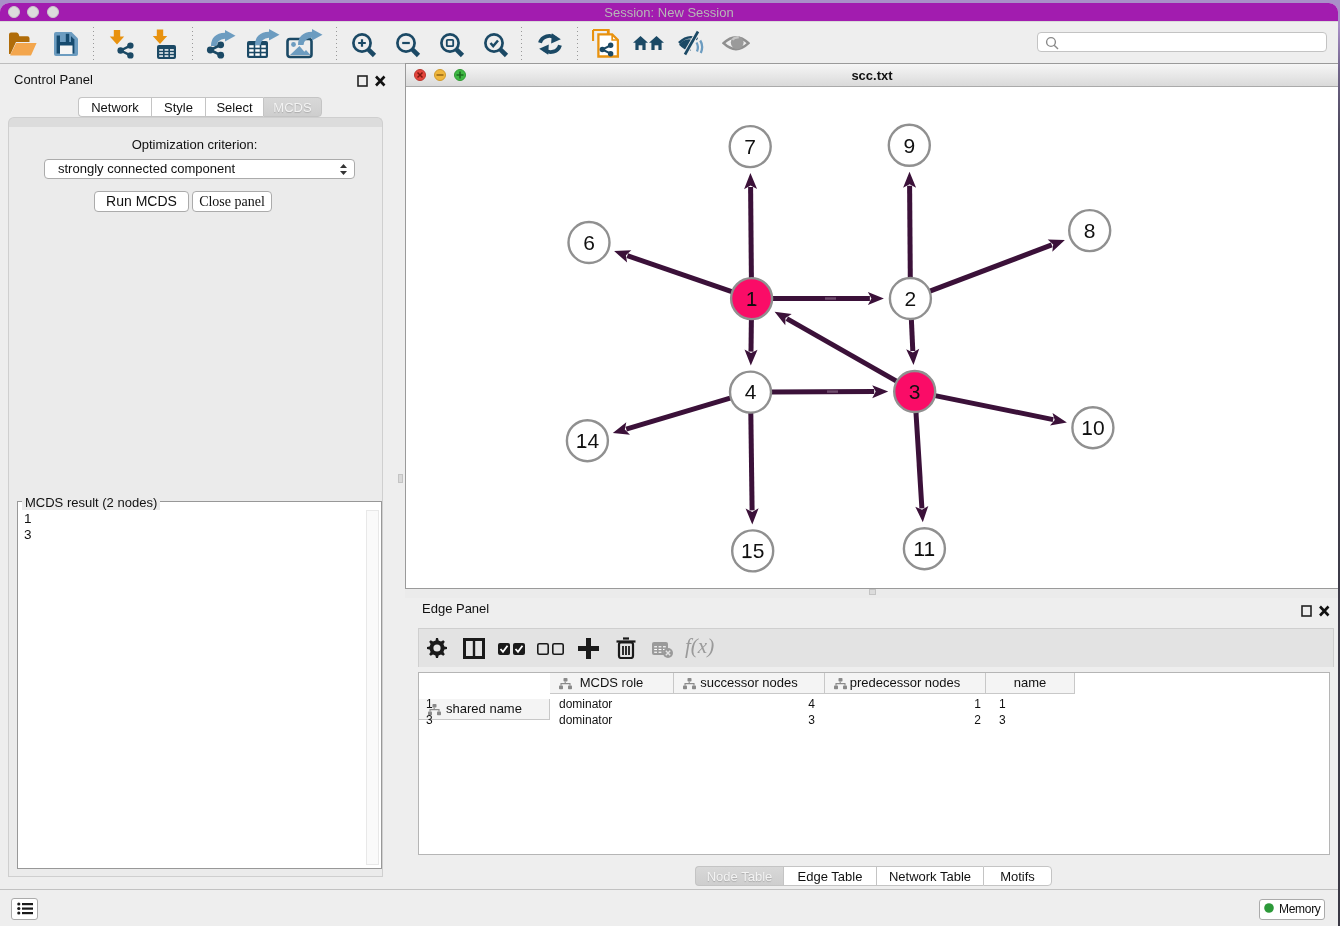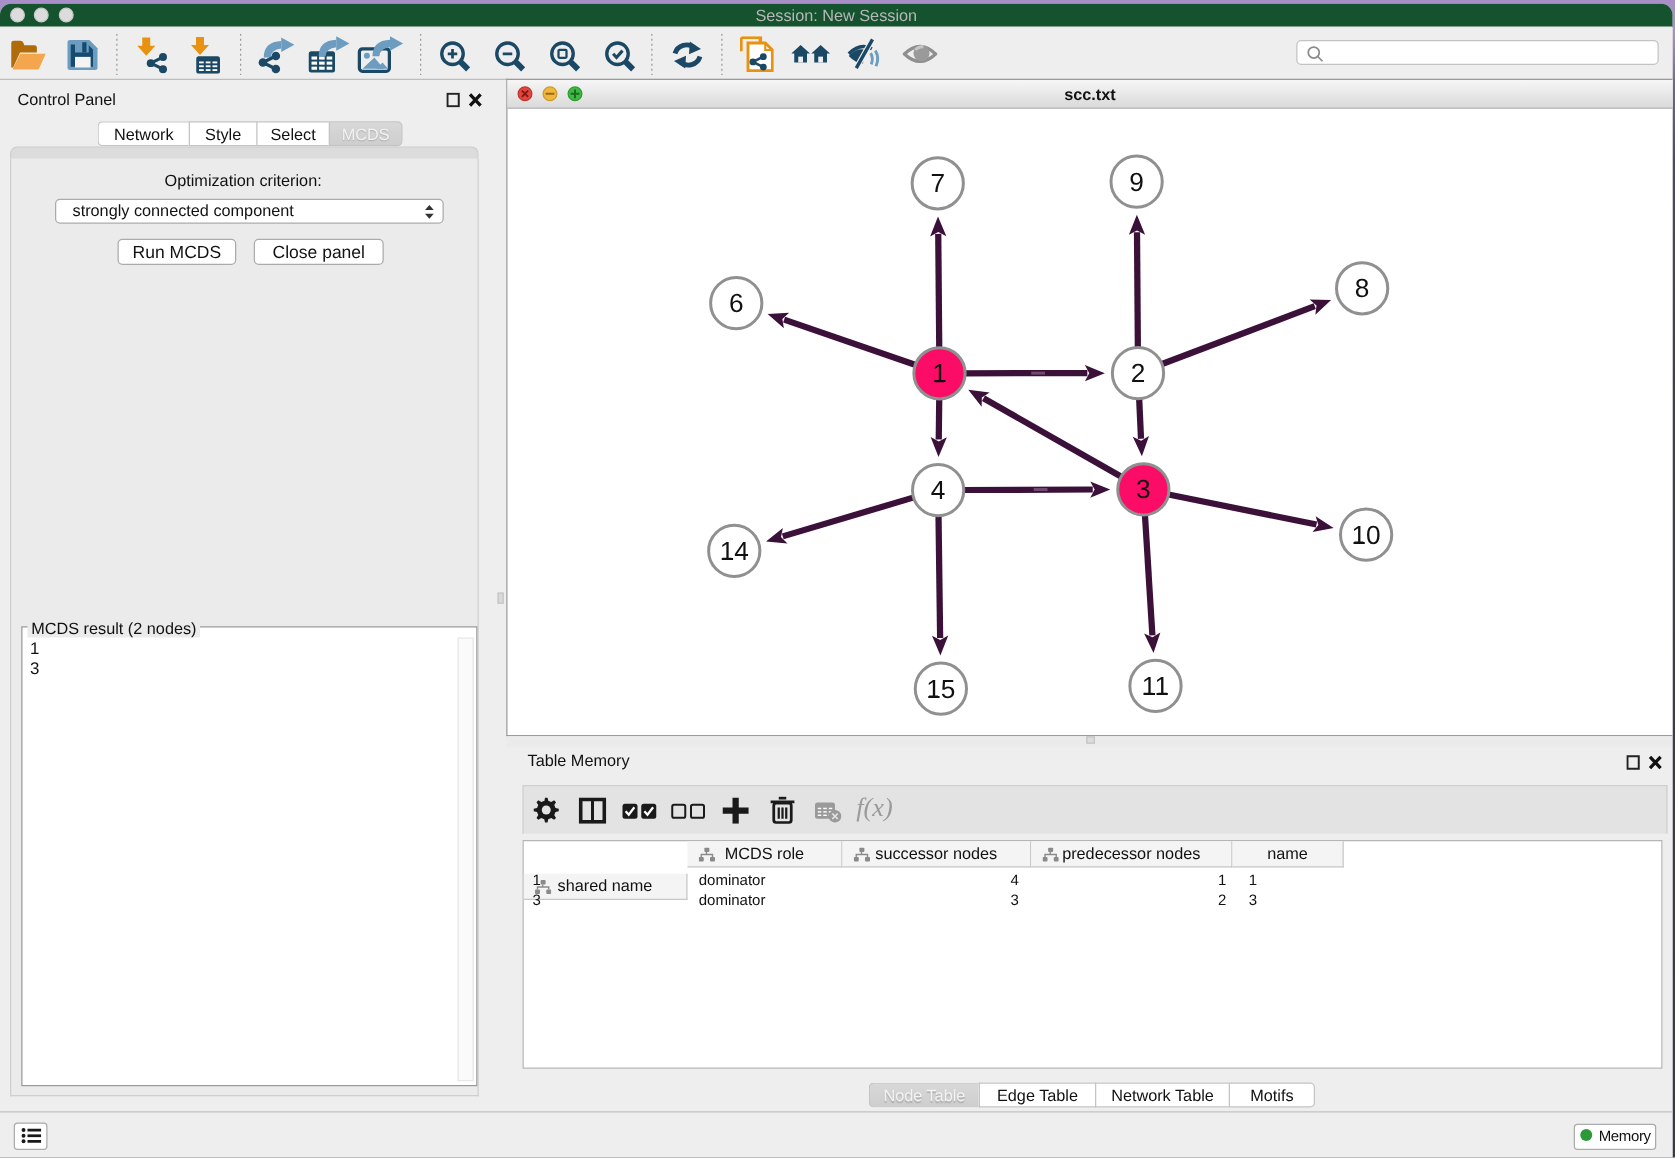--- a/index.html
+++ b/index.html
@@ -1,19 +1,19 @@
 <!DOCTYPE html>
 <html><head><meta charset="utf-8"><style>
 * { margin:0; padding:0; box-sizing:border-box; }
 html,body { width:1340px; height:926px; overflow:hidden; }
 body { background:linear-gradient(180deg,#a98fc8 0px,#a98fc8 26px,#70648a 70px,#4e4a5e 130px,#413e4d 300px,#3a3844 100%); font-family:"Liberation Sans",sans-serif; position:relative; }
 .abs { position:absolute; }
 #win { position:absolute; left:0px; top:3px; width:1338px; height:923px;
   background:#eeeeee; border-radius:9px 9px 0 0; overflow:hidden; }
-#titlebar { position:absolute; left:0px; top:3px; width:1338px; height:19px; background:#14532d;
+#titlebar { position:absolute; left:0px; top:3px; width:1338px; height:19px; background:#a21caf;
   border-bottom:1px solid #d9d9d9; border-radius:9px 9px 0 0; }
 .tl { position:absolute; top:3px; width:12px; height:12px; border-radius:50%;
   background:#dcdcdc; border:1px solid #c9c9c9; }
 #titlebar .t { position:absolute; top:2px; width:100%; text-align:center; color:#b7b7b7; font-size:13px; }
 #toolbar { position:absolute; left:0px; top:22px; width:1338px; height:42px; background:#eeeeee;
   border-bottom:1px solid #bdbdbd; }
 .tsep { position:absolute; top:5px; height:33px; width:1px;
   background-image:linear-gradient(#999 1.5px, transparent 1.5px); background-size:1px 4px; }
 #searchbox { position:absolute; left:1037px; top:32px; width:290px; height:20px; background:#fff;
   border:1px solid #c3c3c3; border-radius:4px; }
@@ -224,21 +224,21 @@
     <div class="tab" style="width:58px;">Select</div>
       <div class="tab sel" style="width:59px;">MCDS</div>
   </div>
   <div id="cp-strip"></div>
     <div id="cp-body"></div>
   <div id="dropdown">strongly connected component<svg class="abs" style="right:6px; top:3px;" width="9" height="13" viewBox="0 0 9 13">
         <path d="M1 5 L4.5 1 L8 5 Z M1 8 L4.5 12 L8 8 Z" fill="#333"></path>
       </svg></div>
   <div id="optlabel">Optimization criterion:</div>
   <div class="btn" style="left:94px; top:127px; width:95px;">Run MCDS</div>
-  <div class="btn" style="left:203px; top:127px; width:104px;">Close panel</div>
+  <div class="btn" style="left:192px; top:127px; width:80px;font-family:Liberation Serif, serif;">Close panel</div>
   <div id="mcdsbox">
     <div style="position:absolute; left:6px; top:9px; font-size:13.5px; line-height:16px; color:#111;">1<br>3</div>
     <div id="mcds-sb"></div>
   </div>
   <div id="mcdslabel">MCDS result (2 nodes)</div>
 </div>
 <div id="netwin">
   <div id="nettitle">
     <div class="mac" style="left:8px; background:#e5443c; border:1px solid #b93830;">
         <svg width="12" height="12" viewBox="0 0 12 12" style="position:absolute;left:-1px;top:-1px;">
@@ -318,21 +318,21 @@
 <text x="346.7" y="470.1" font-size="21" fill="#111" text-anchor="middle">15</text>
 <rect x="337.2" y="468.4" width="7.2" height="1.7" fill="#111"></rect>
 </svg>
   </div>
 </div>
 <div class="abs" style="left:398px; top:474px; width:5px; height:9px; background:#d9d9d9; border:1px solid #c4c4c4;"></div>
 <div id="hsplit">
     <div style="position:absolute;left:464px;top:0px;width:7px;height:6px;background:#dcdcdc;border:1px solid #c4c4c4;"></div>
   </div>
 <div id="tpanel">
-  <div class="hd">Table Memory</div>
+  <div class="hd">Edge Panel</div>
   <div class="abs" style="left:896px; top:5px;"><svg width="30" height="12" viewBox="0 0 30 12">
         <rect x="1" y="1" width="9" height="10" fill="none" stroke="#222" stroke-width="1.6"></rect>
         <path d="M19 1.5 L27.5 10.5 M27.5 1.5 L19 10.5" stroke="#111" stroke-width="2.6"></path>
       </svg></div>
   <div id="ttool">
       <svg class="abs" style="left:7px; top:9px;" width="22" height="21" viewBox="0 0 22 21">
         <path d="M10 0 L12 0 L12.6 2.6 L15 3.6 L17.3 2.2 L18.8 3.7 L17.4 6 L18.4 8.4 L21 9 L21 11 L18.4 11.6 L17.4 14 L18.8 16.3 L17.3 17.8 L15 16.4 L12.6 17.4 L12 20 L10 20 L9.4 17.4 L7 16.4 L4.7 17.8 L3.2 16.3 L4.6 14 L3.6 11.6 L1 11 L1 9 L3.6 8.4 L4.6 6 L3.2 3.7 L4.7 2.2 L7 3.6 L9.6 2.6 Z" fill="#1a1a1a"></path>
         <circle cx="11" cy="10" r="3.6" fill="#e3e3e3"></circle>
       </svg>
       <svg class="abs" style="left:44px; top:9px;" width="22" height="21" viewBox="0 0 22 21">

